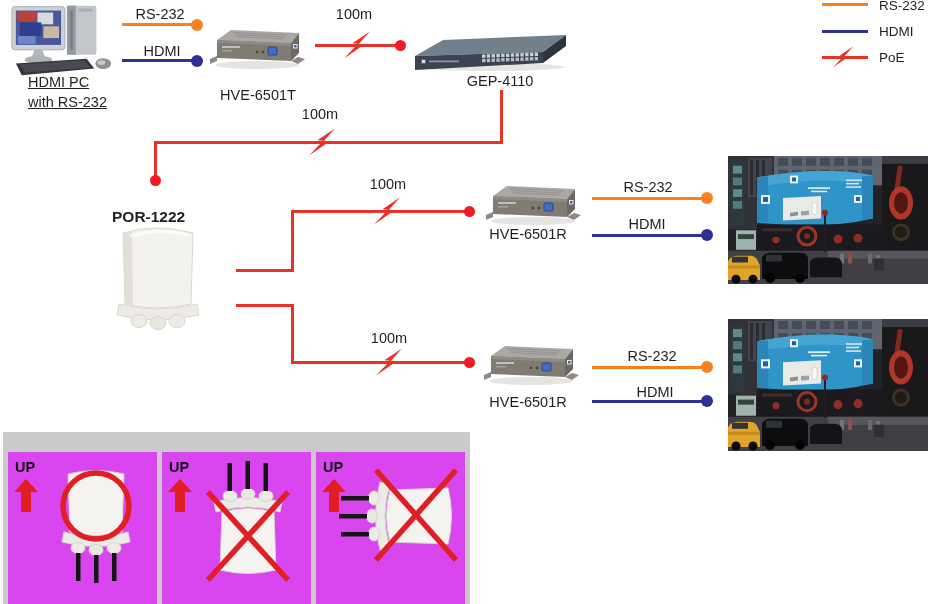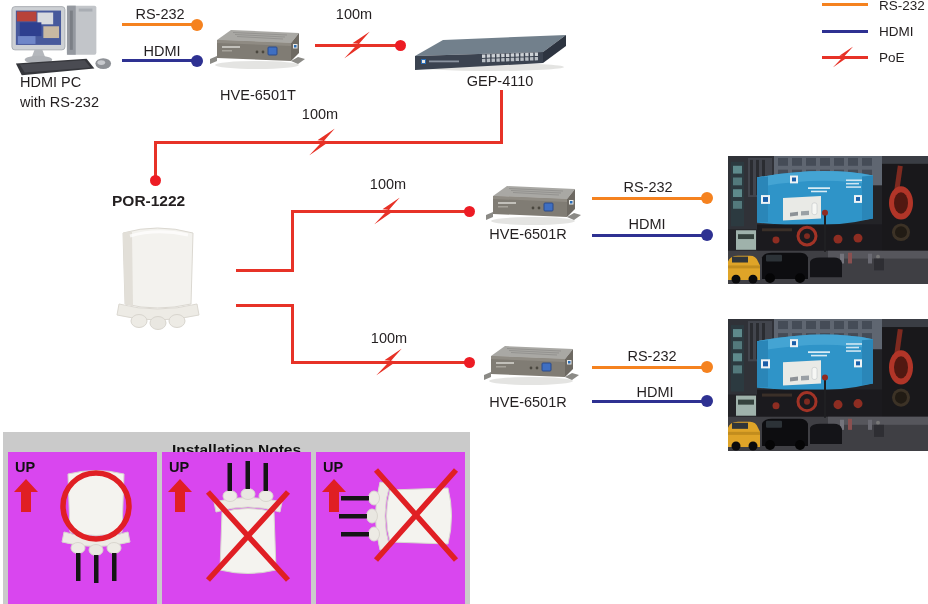--- a/index.html
+++ b/index.html
@@ -41,21 +41,21 @@
       <rect x="36" y="24" width="16" height="12" fill="#c9b9a2"></rect>
       <rect x="10" y="34" width="18" height="8" fill="#6f86c8"></rect>
       <path d="M27 48 L35 48 L38 56 L24 56 Z" fill="#b4b7bc"></path>
       <ellipse cx="31" cy="58" rx="14" ry="4" fill="#aeb1b6"></ellipse>
       <path d="M8 62 L80 57 L88 67 L14 74 Z" fill="#35363b"></path>
       <path d="M12 63 L78 58.5 L84 66 L17 71 Z" fill="#4a4b52"></path>
       <ellipse cx="97" cy="62" rx="8" ry="5.5" fill="#8e9196"></ellipse>
       <ellipse cx="95" cy="61" rx="4" ry="2.5" fill="#c8cace"></ellipse>
     </svg>
   </div>
-  <div class="lbl pc-lbl" style="left:20px;top:72px;">HDMI PC
+  <div class="lbl pc-lbl" style="left:28px;top:72px;text-decoration:underline;">HDMI PC
 with RS-232</div>
 
   <div class="lbl c" style="left:160px;top:6px;">RS-232</div>
   <div class="h-line" style="left:122px;top:23px;width:76px;background:#F5821F;"></div>
   <div class="dot" style="left:191px;top:19px;width:12px;height:12px;background:#F5821F;"></div>
 
   <div class="lbl c" style="left:162px;top:43px;">HDMI</div>
   <div class="h-line" style="left:122px;top:59px;width:76px;background:#2E3192;"></div>
   <div class="dot" style="left:191px;top:55px;width:12px;height:12px;background:#2E3192;"></div>
 
@@ -108,21 +108,21 @@
   <div class="h-line" style="left:154px;top:141px;width:349px;background:#E73227;"></div>
   <div class="lbl c" style="left:320px;top:106px;">100m</div>
   <div class="bolt" style="left:322px;top:142px;">
     <svg width="42" height="24" viewBox="0 0 26 22">
         <polygon points="0,22 14,10 9,9 26,0 15,10 20,11" fill="#E73227"></polygon>
       </svg>
   </div>
   <div class="v-line" style="left:154px;top:141px;height:40px;background:#E73227;"></div>
   <div class="dot" style="left:150px;top:175px;width:11px;height:11px;background:#ED1C24;"></div>
 
-  <div class="lbl bold" style="left:112px;top:192px;font-size:15.5px;">POR-1222</div>
+  <div class="lbl bold" style="left:112px;top:208px;font-size:15.5px;">POR-1222</div>
   <div class="abs" style="left:110px;top:218px;width:95px;height:112px;">
     <svg width="95" height="112" viewBox="0 0 95 112">
       <path d="M13 15 Q47 5 83 15 L81 86 Q47 94 15 86 Z" fill="#f3f2ee" stroke="#dbd8d1" stroke-width="1"></path>
       <path d="M13 15 Q19 13 22 14 L23 88 Q18 87 15 86 Z" fill="#e2dfd8"></path>
       <path d="M20 18 Q47 10 78 17" stroke="#ffffff" stroke-width="3" fill="none" opacity="0.7"></path>
       <path d="M9 86 Q47 96 87 86 L89 97 Q47 107 7 97 Z" fill="#edebe5" stroke="#dbd8d1"></path>
       <ellipse cx="29" cy="103" rx="8" ry="6.5" fill="#edebe5" stroke="#d8d5ce"></ellipse>
       <ellipse cx="48" cy="105" rx="8" ry="6.5" fill="#e9e7e1" stroke="#d8d5ce"></ellipse>
       <ellipse cx="67" cy="103" rx="8" ry="6.5" fill="#edebe5" stroke="#d8d5ce"></ellipse>
     </svg>
@@ -388,21 +388,20 @@
     <div class="h-line" style="left:822px;top:56px;width:46px;background:#E73227;"></div>
     <div class="bolt" style="left:843px;top:57px;">
       <svg width="32" height="19" viewBox="0 0 26 22">
           <polygon points="0,22 14,10 9,9 26,0 15,10 20,11" fill="#E73227"></polygon>
         </svg>
     </div>
     <div class="lbl legend-lbl" style="left:879px;top:50px;">PoE</div>
   </div>
 
   <div id="install-panel">
-    <div id="install-title">Installation Notes</div>
 
     <div class="cell" style="left:5px;">
       <div class="up-lbl">UP</div>
       <div class="abs" style="left:6px;top:27px;">
         <svg width="24" height="34" viewBox="0 0 24 34">
             <polygon points="12,0 24,13 17,13 17,33 7,33 7,13 0,13" fill="#E01F24"></polygon>
           </svg>
       </div>
       <div class="abs" style="left:32px;top:12px;">
         <svg width="112" height="122" viewBox="0 0 112 122">

